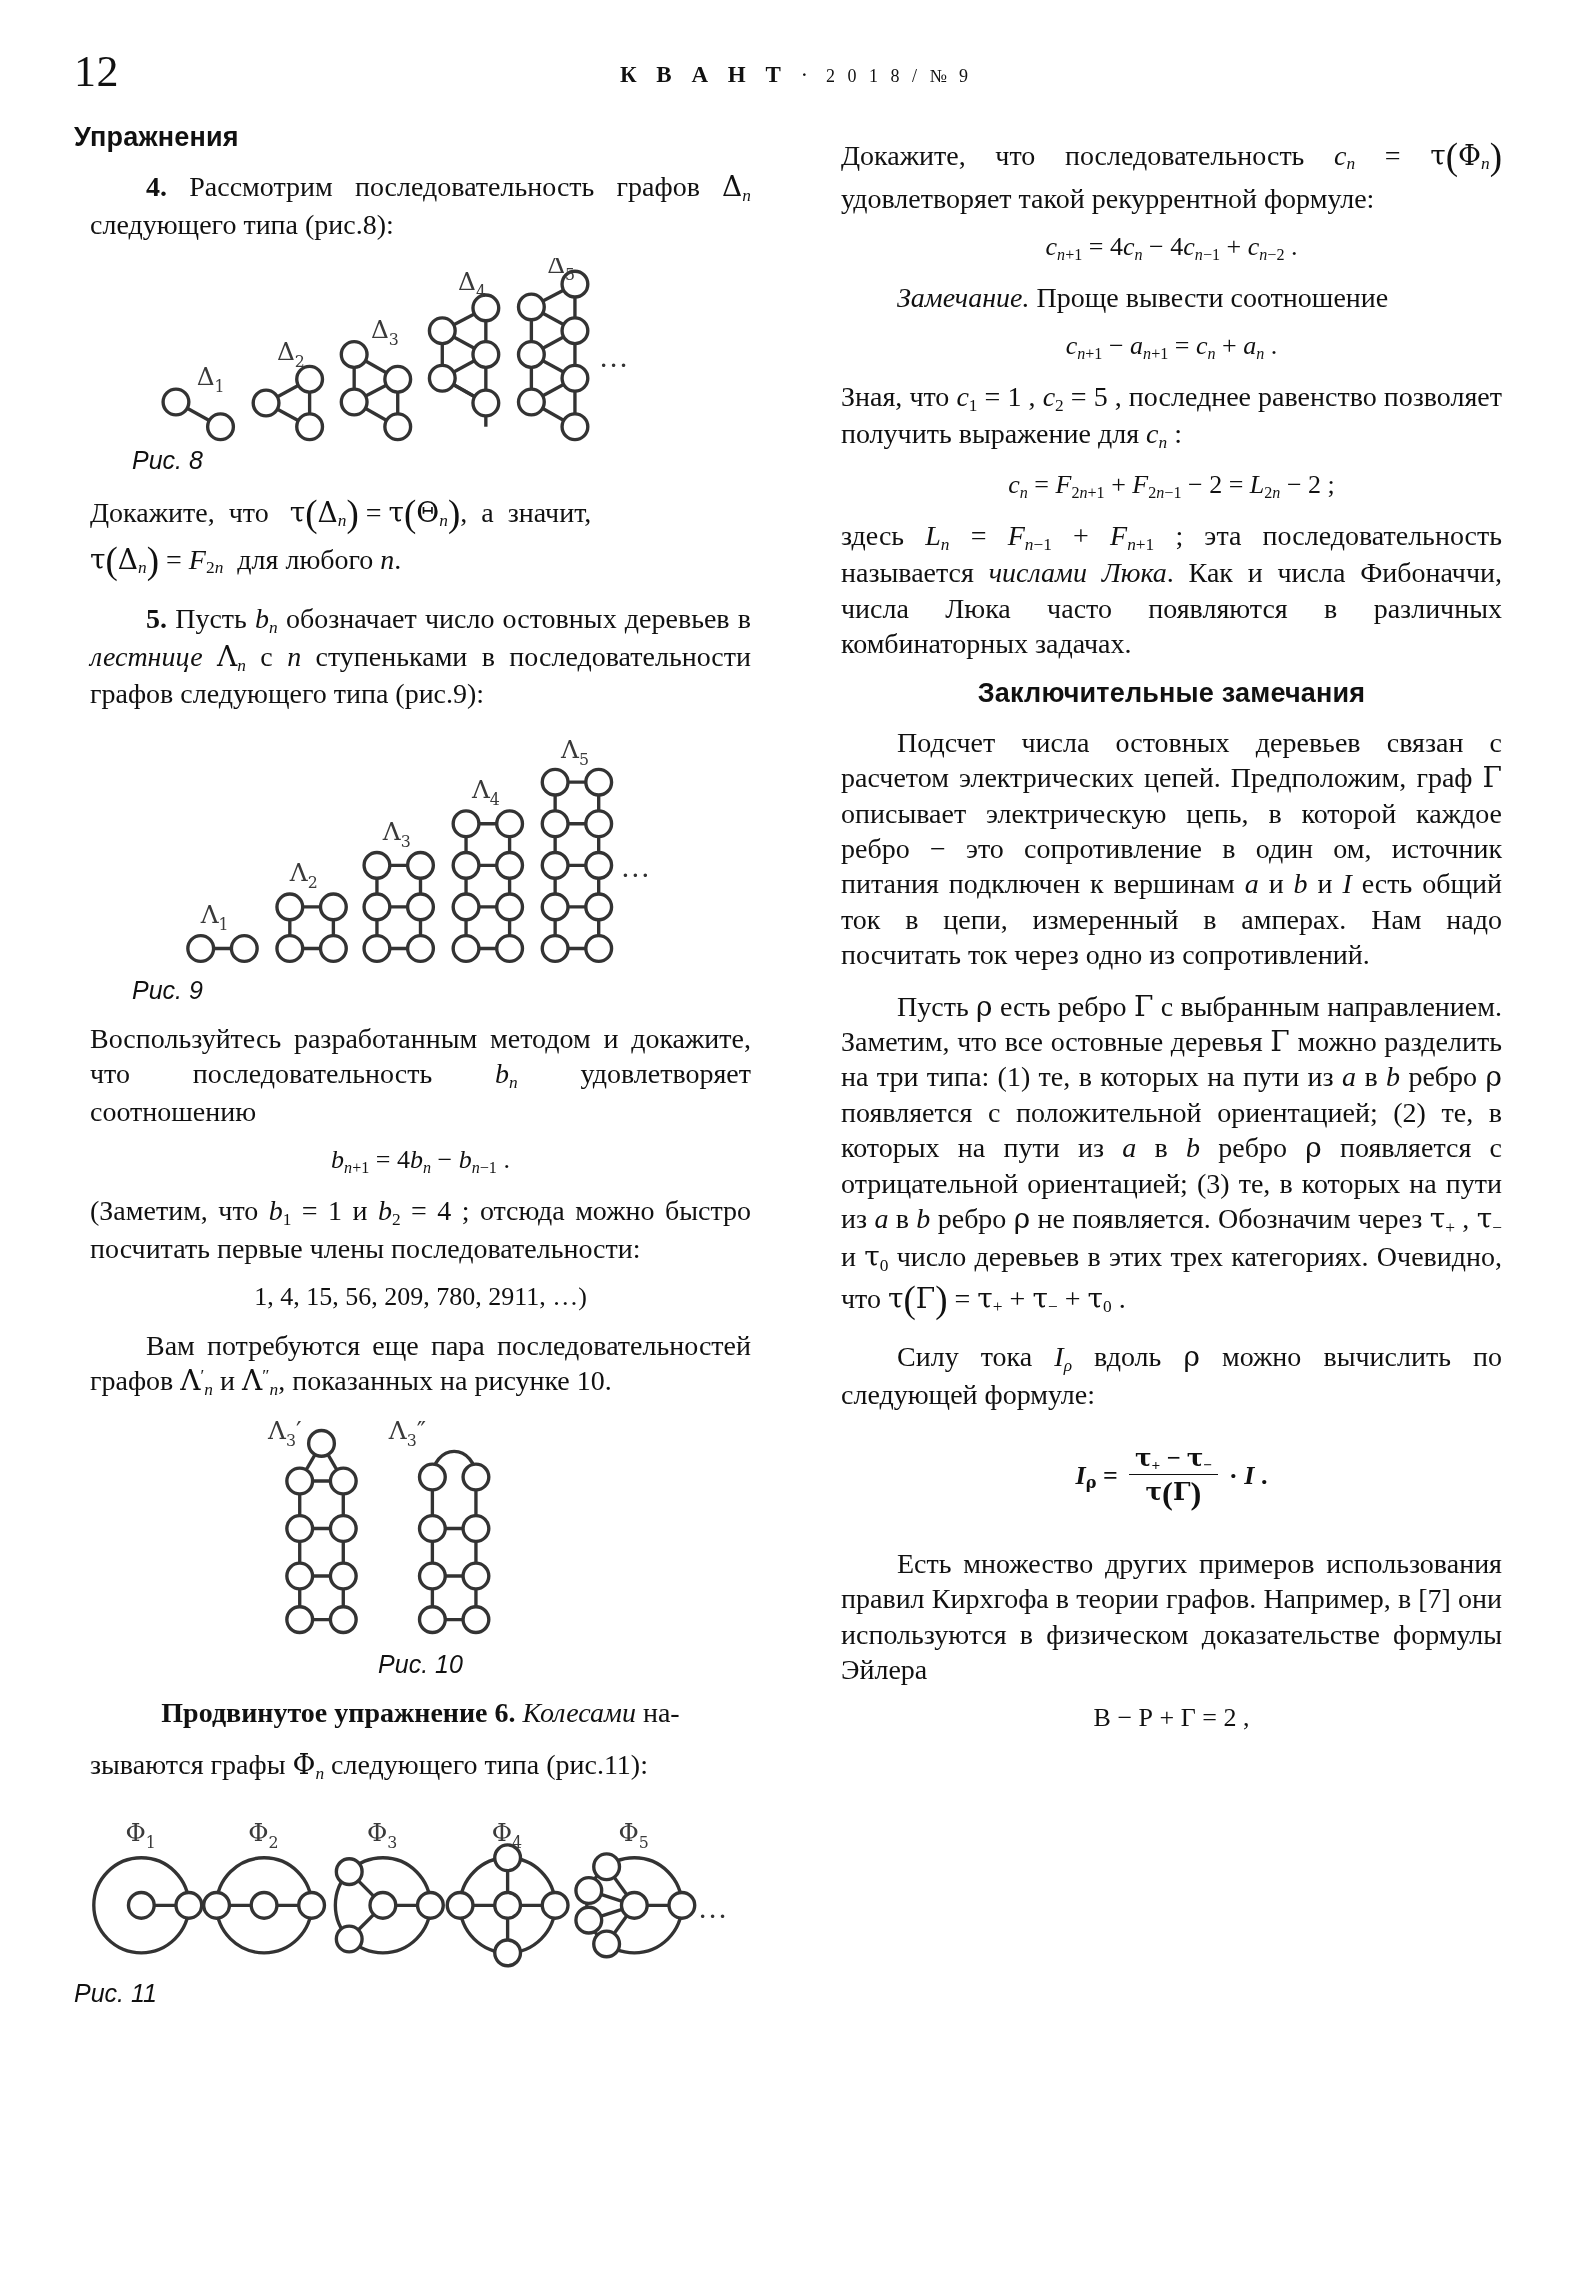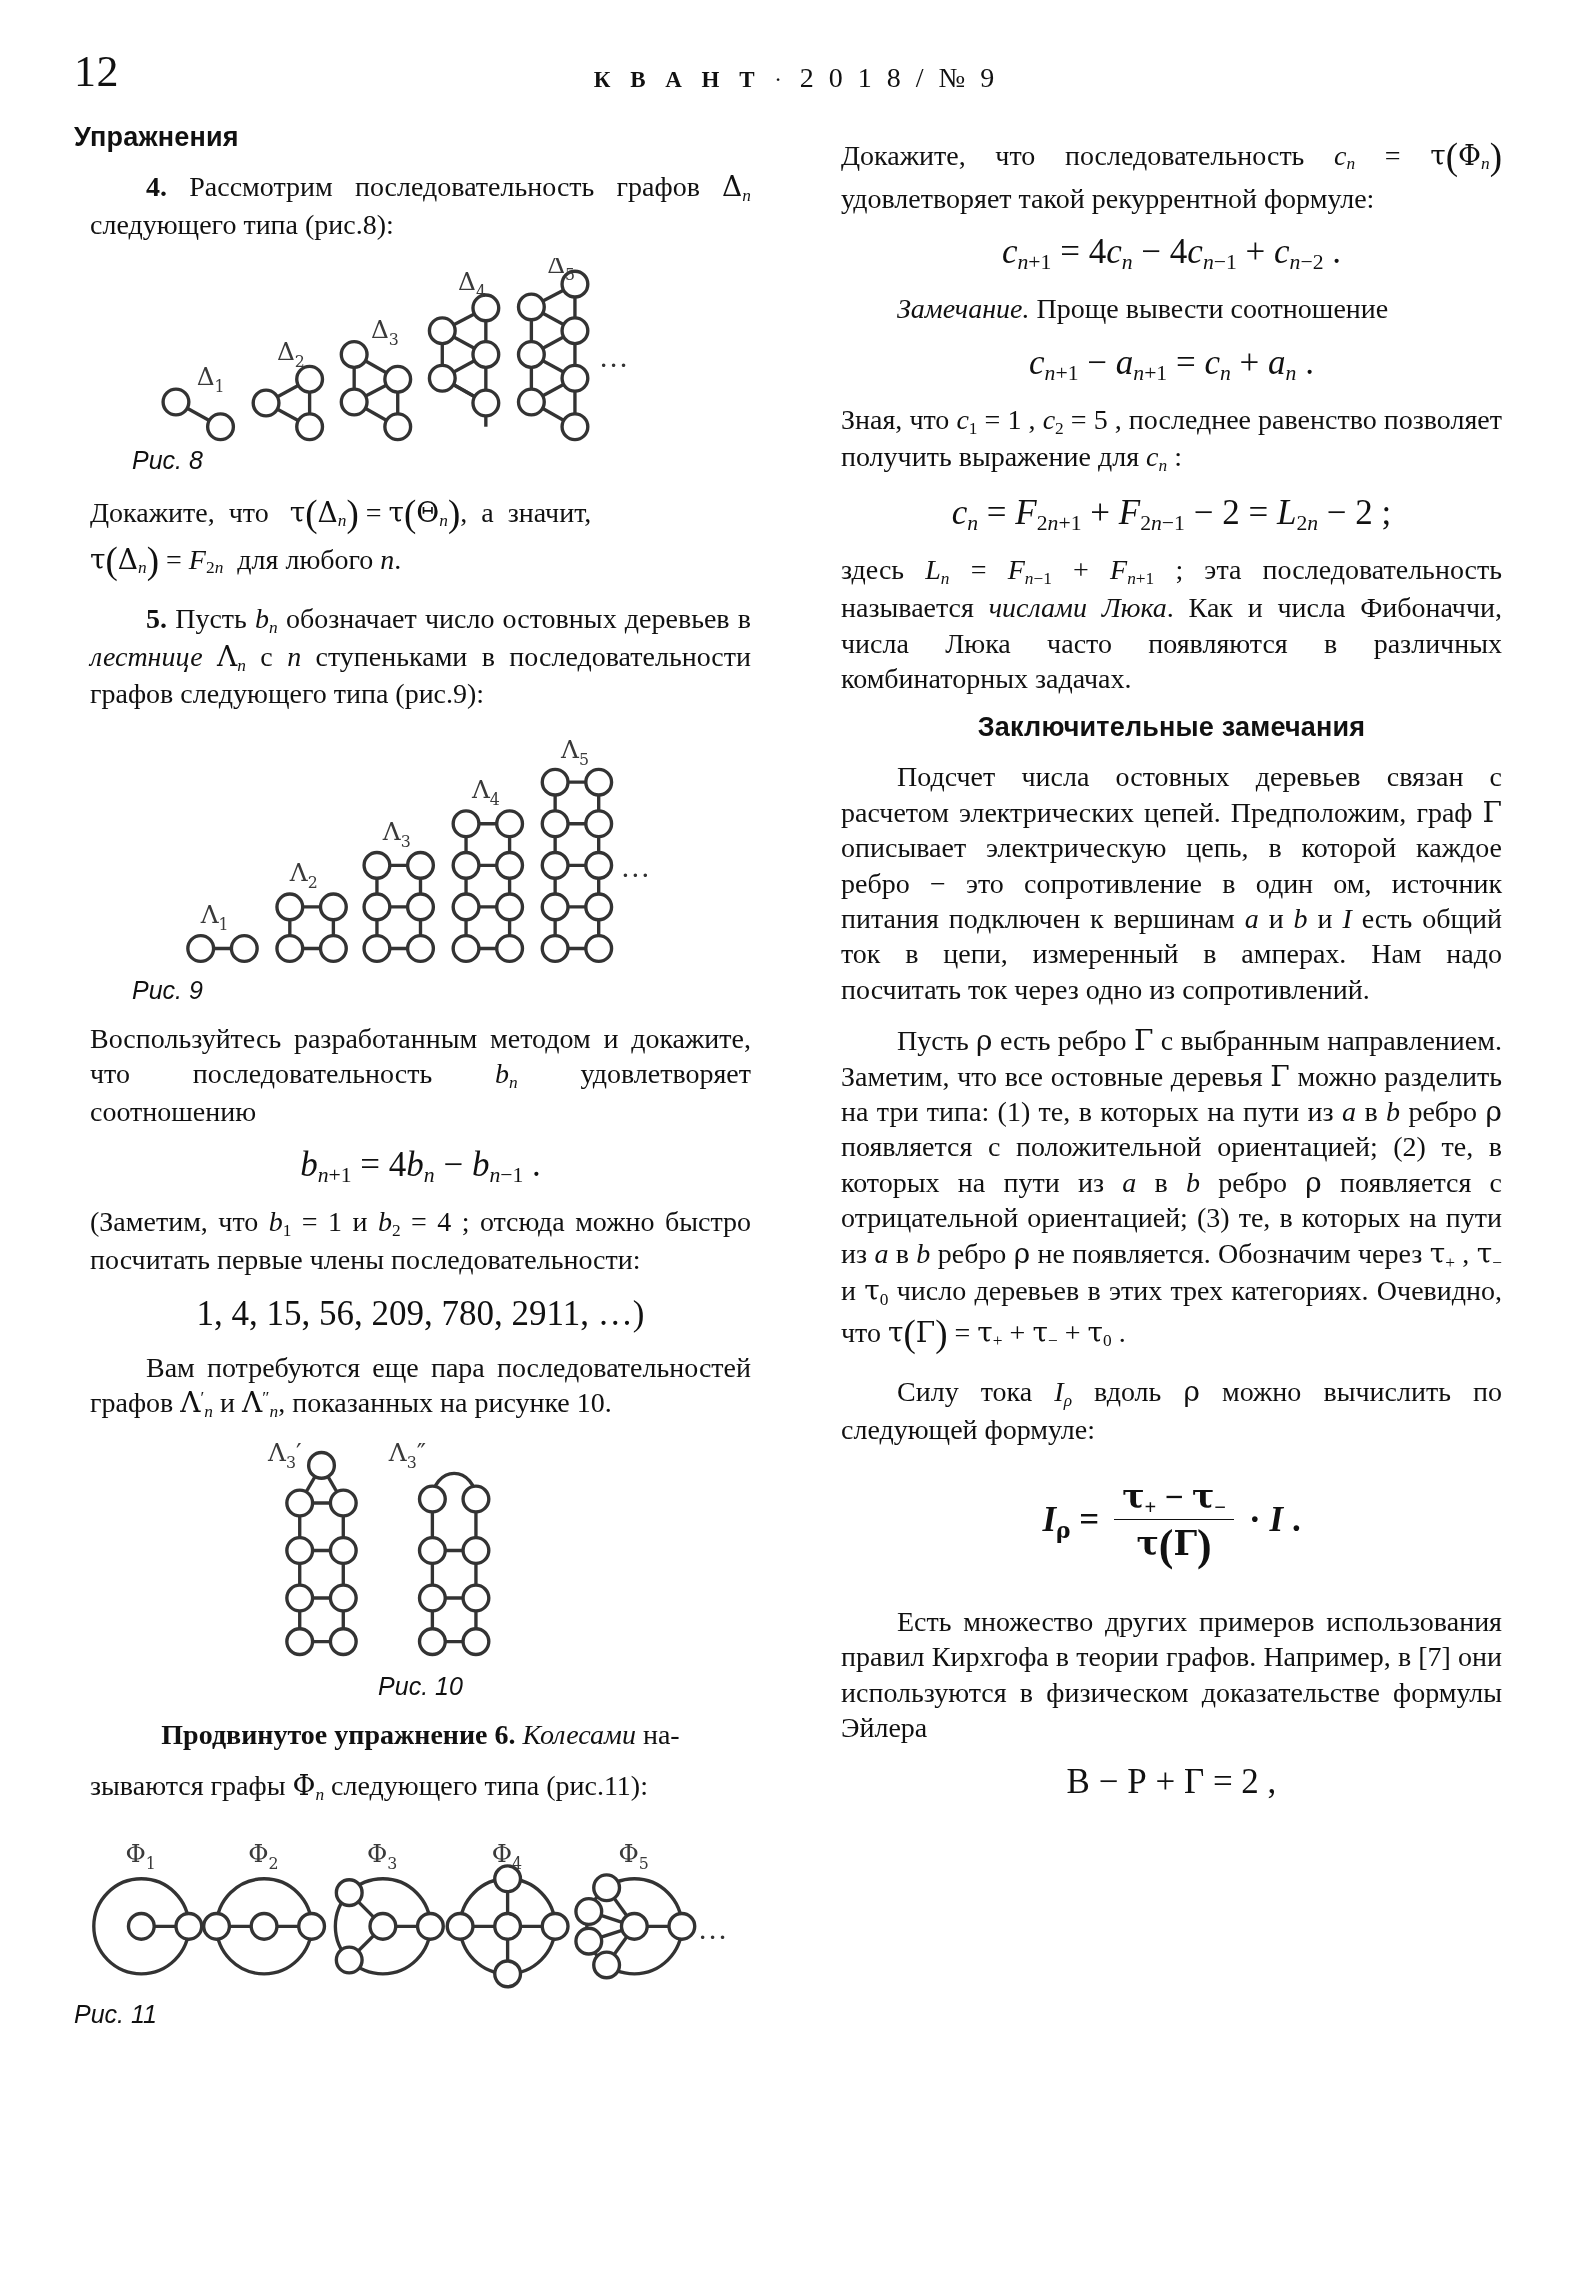--- a/index.html
+++ b/index.html
@@ -24,21 +24,21 @@
     font-family:"Liberation Serif","DejaVu Serif",serif;
     letter-spacing:0.5px;
   }
   .journal{
     position:absolute;left:0;right:0;top:16px;
     text-align:center;
     font-size:23px;font-weight:bold;
     letter-spacing:7px;
   }
   .journal .sep{font-weight:normal;letter-spacing:5px;}
-  .journal .issue{font-weight:normal;letter-spacing:4px;font-size:28px;text-align:right;}
+  .journal .issue{font-weight:normal;letter-spacing:4px;font-size:18px;text-align:right;}
 
   
   .cols{
     position:relative;
     display:flex;
     gap:58px;
     margin-top:12px;
   }
   .col{width:697px;}
 
@@ -55,21 +55,21 @@
     font-size:28px;
     line-height:1.265;
     text-align:justify;
     text-indent:2.0em;
     hyphens:none;
   }
   p.noind{text-indent:0;}
 
   .eq{
     text-align:center;
-    font-size:35px;
+    font-size:26px;
     margin:10px 0 10px 0;
     text-indent:0;
   }
 
   i,em{font-style:italic;}
   sub{font-size:.62em;vertical-align:-.28em;font-style:italic;}
   sub.up{font-style:normal;}
   sup{font-size:.62em;vertical-align:.5em;}
   .greek{font-family:"DejaVu Serif",serif;font-style:normal;}
   .big-par{font-size:1.32em;vertical-align:-.12em;font-style:normal;}

